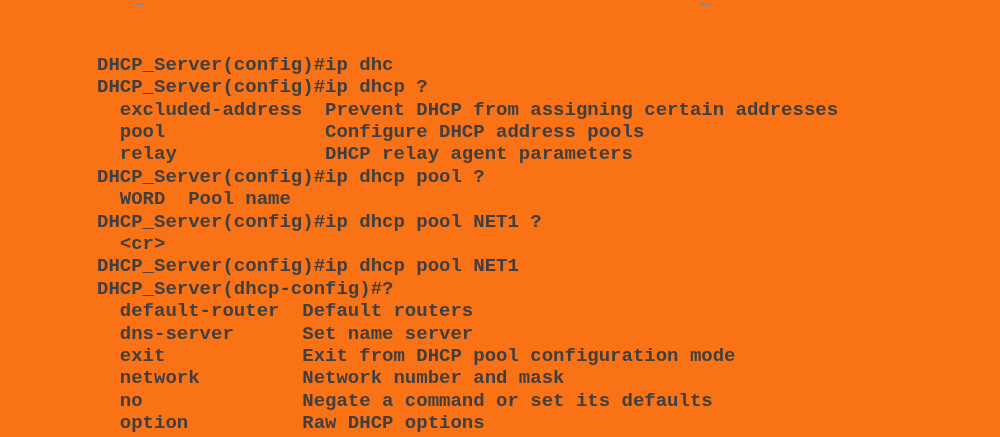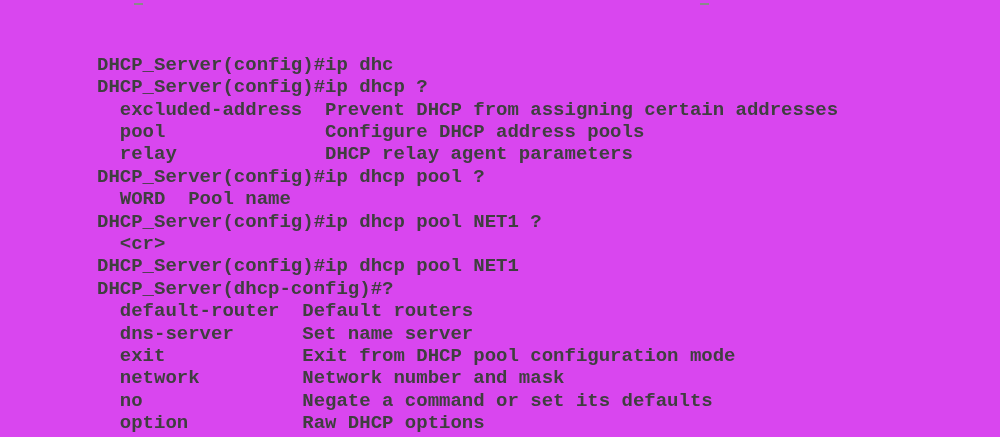--- a/index.html
+++ b/index.html
@@ -4,21 +4,21 @@
 <style>
   html, body {
     margin: 0;
     padding: 0;
     background: #ffffff;
   }
   .screen {
     position: relative;
     width: 1000px;
     height: 437px;
-    background: #d946ef;
+    background: #f97316;
     overflow: hidden;
     font-family: "Liberation Mono", "DejaVu Sans Mono", monospace;
   }
   .term {
     position: absolute;
     left: 97px;
     top: 9px;
     font-size: 19px;
     font-weight: 700;
     line-height: 22.4px;

